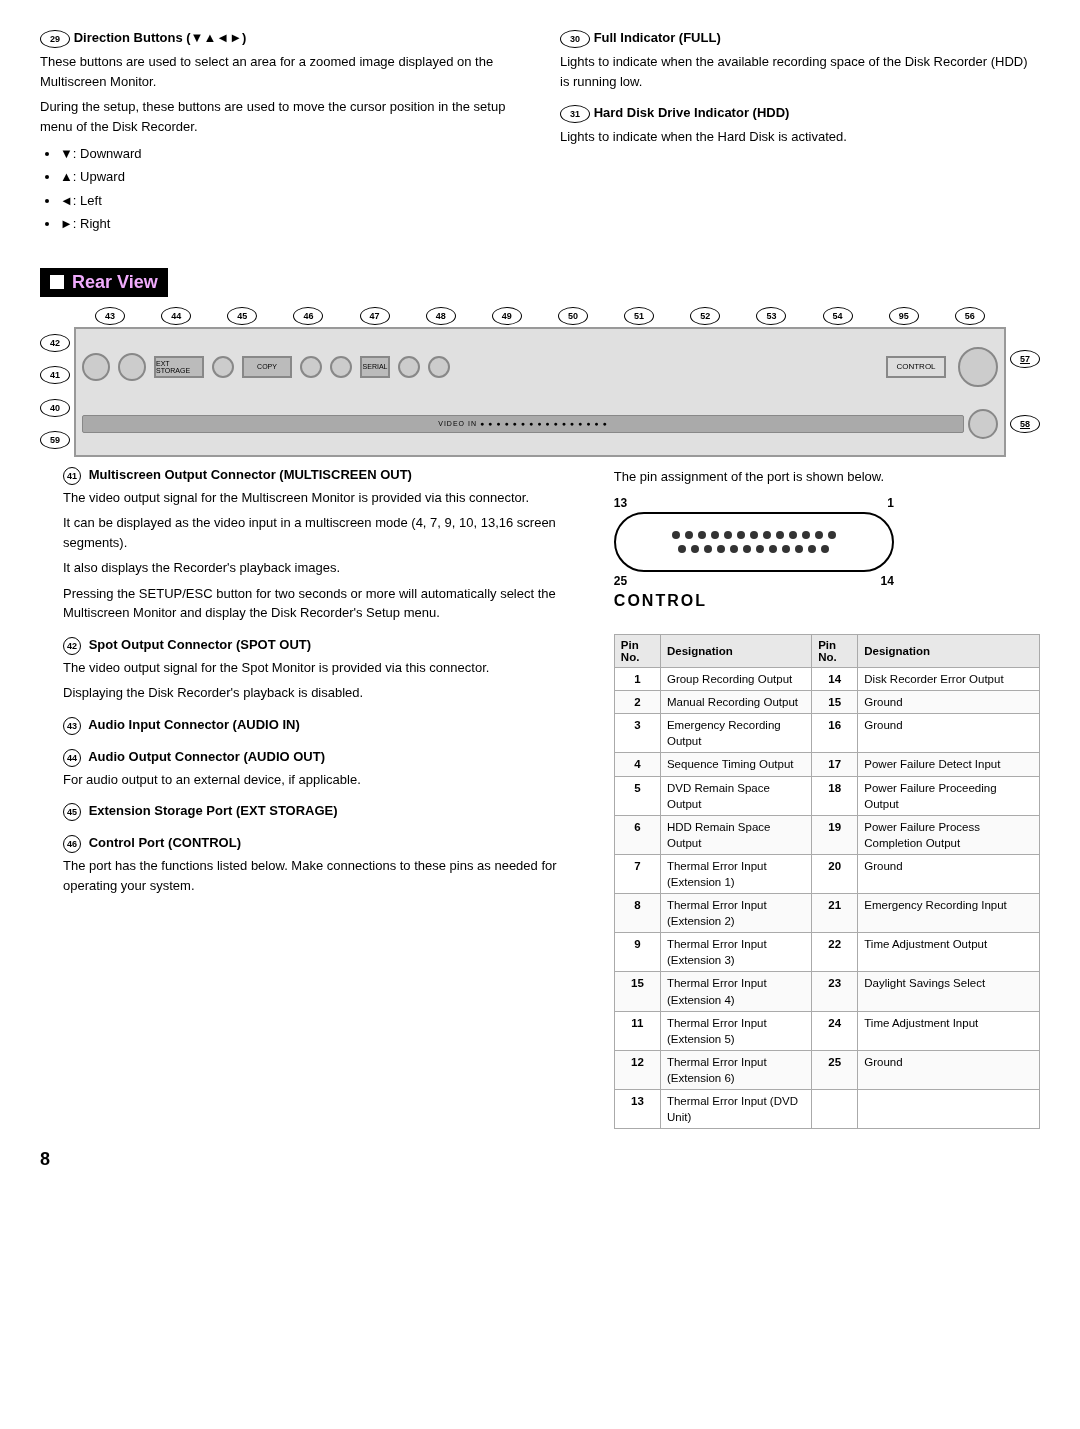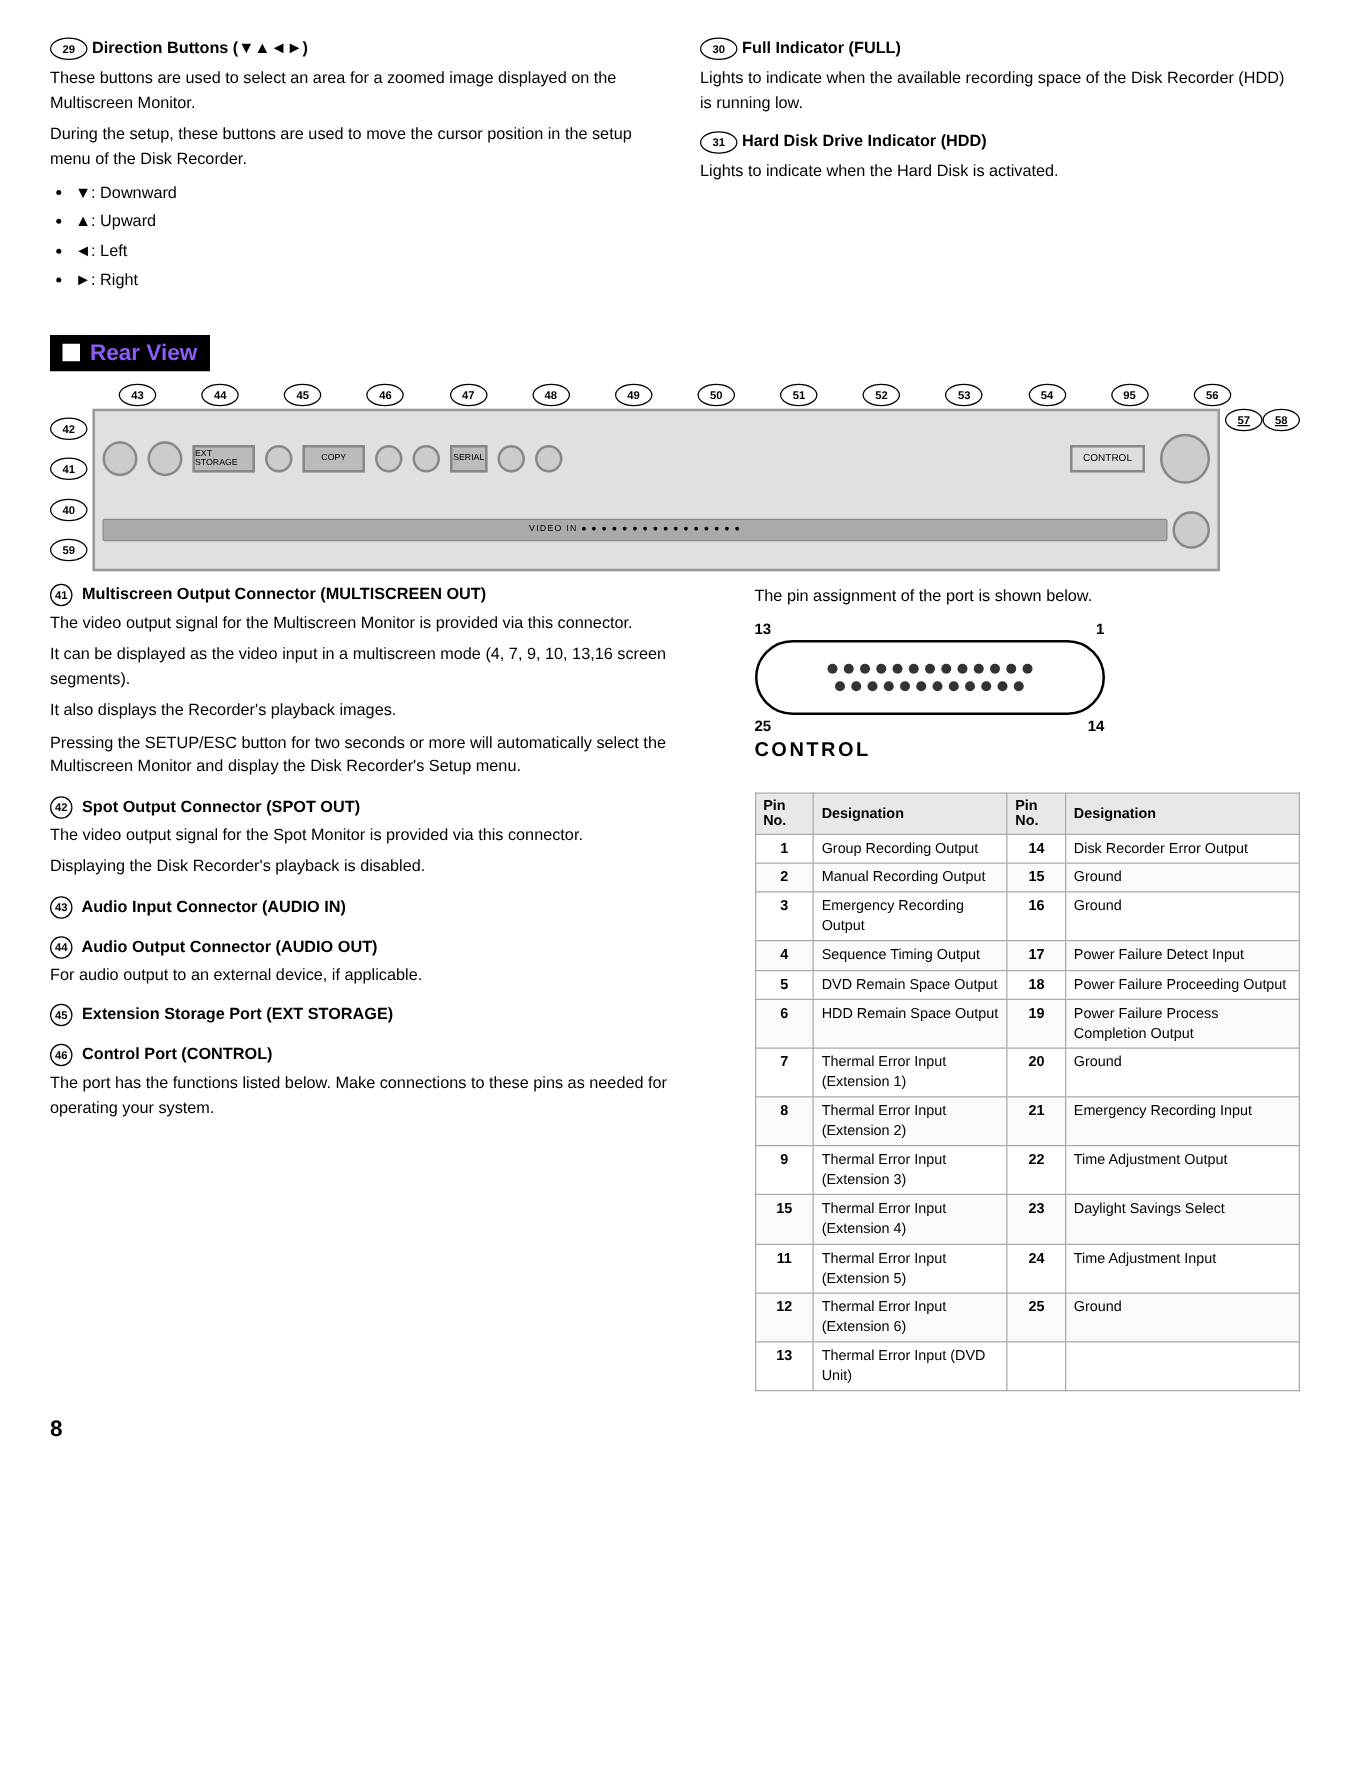--- a/index.html
+++ b/index.html
@@ -25,21 +25,21 @@
       margin-bottom: 4px;
     }
     p { margin-bottom: 6px; line-height: 1.5; }
     ul { margin-left: 20px; margin-bottom: 8px; }
     ul li { line-height: 1.8; }
 
     .section-header {
       display: flex;
       align-items: center;
       background: #000;
-      color: #8b5cf6;
+      color: #f0abfc;
       padding: 4px 10px;
       font-size: 18px;
       font-weight: bold;
       margin-bottom: 10px;
       width: fit-content;
       gap: 8px;
     }
     .section-header .square {
       width: 14px;
       height: 14px;
@@ -55,20 +55,21 @@
       align-items: center;
       justify-content: center;
       font-size: 9px;
       font-weight: bold;
     }
 
     .bottom-section {
       display: flex;
       gap: 30px;
       margin-top: 10px;
+      margin-left: 23px;
     }
     .bottom-left { flex: 1.1; }
     .bottom-right { flex: 0.9; }
 
     .item-block { margin-bottom: 14px; }
     .item-title { font-weight: bold; font-size: 13px; margin-bottom: 3px; }
     .item-num {
       width: 18px;
       height: 18px;
       border: 1px solid #000;
@@ -259,21 +260,21 @@
         <div style="width:60px;height:22px;border:2px solid #888;background:#ddd; font-size:8px;display:flex;align-items:center;justify-content:center; margin-left:auto;">CONTROL</div>
         <div style="width:40px;height:40px;border:2px solid #888;border-radius:50%;background:#ccc; margin-left:4px;"></div>
       </div>
 
       <div style="display:flex; gap:4px; align-items:center; padding:2px 0;">
         <div style="flex:1; height:18px; background:#aaa; border:1px solid #888; border-radius:2px; font-size:7px;display:flex;align-items:center;justify-content:center;letter-spacing:1px;">VIDEO IN ● ● ● ● ● ● ● ● ● ● ● ● ● ● ● ●</div>
         <div style="width:30px;height:30px;border:2px solid #888;border-radius:50%;background:#ccc;"></div>
       </div>
     </div>
 
-    <div style="display:flex; flex-direction:row; justify-content:space-around; margin-left:4px; font-size:11px;text-decoration:underline;">
+    <div style="display:flex; flex-direction:column; justify-content:space-around; margin-left:4px; font-size:11px;text-decoration:underline;">
       <span class="num-circle">57</span>
       <span class="num-circle">58</span>
     </div>
   </div>
 </div>
 
 <div class="bottom-section">
 
   <div class="bottom-left">
 

